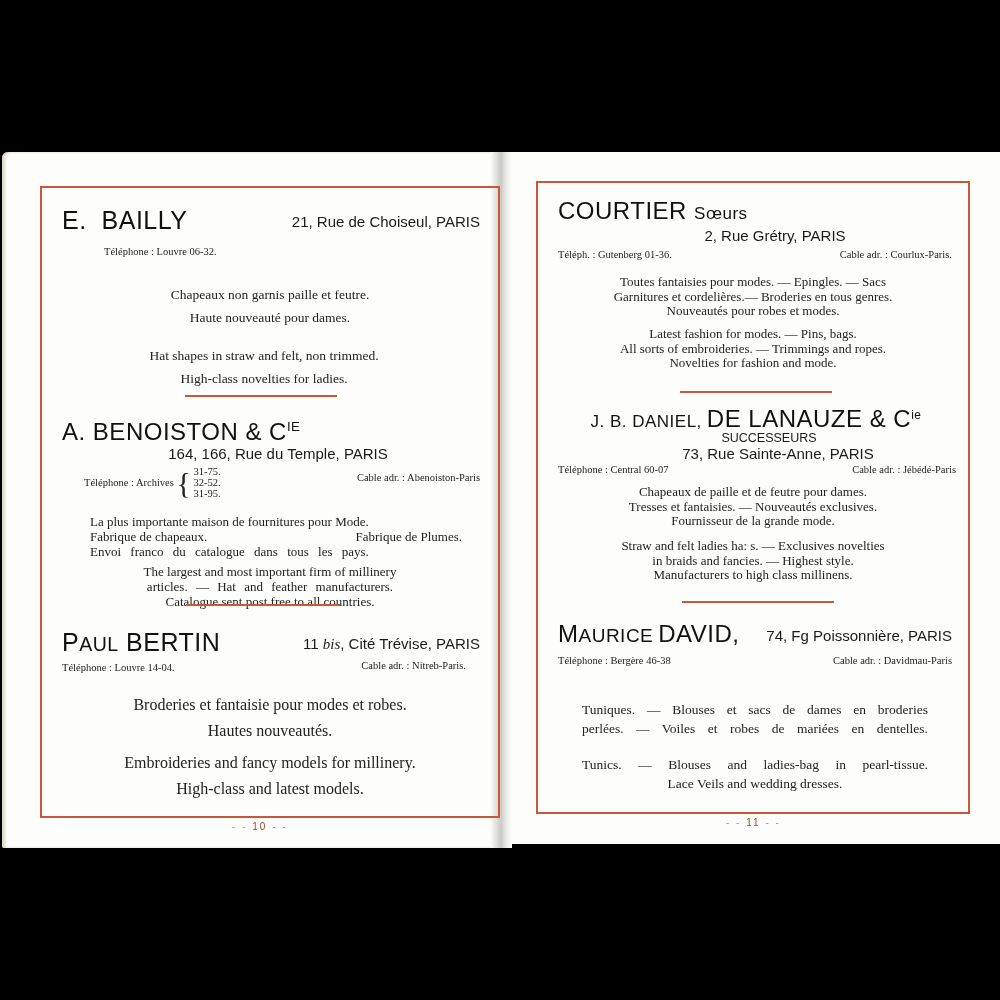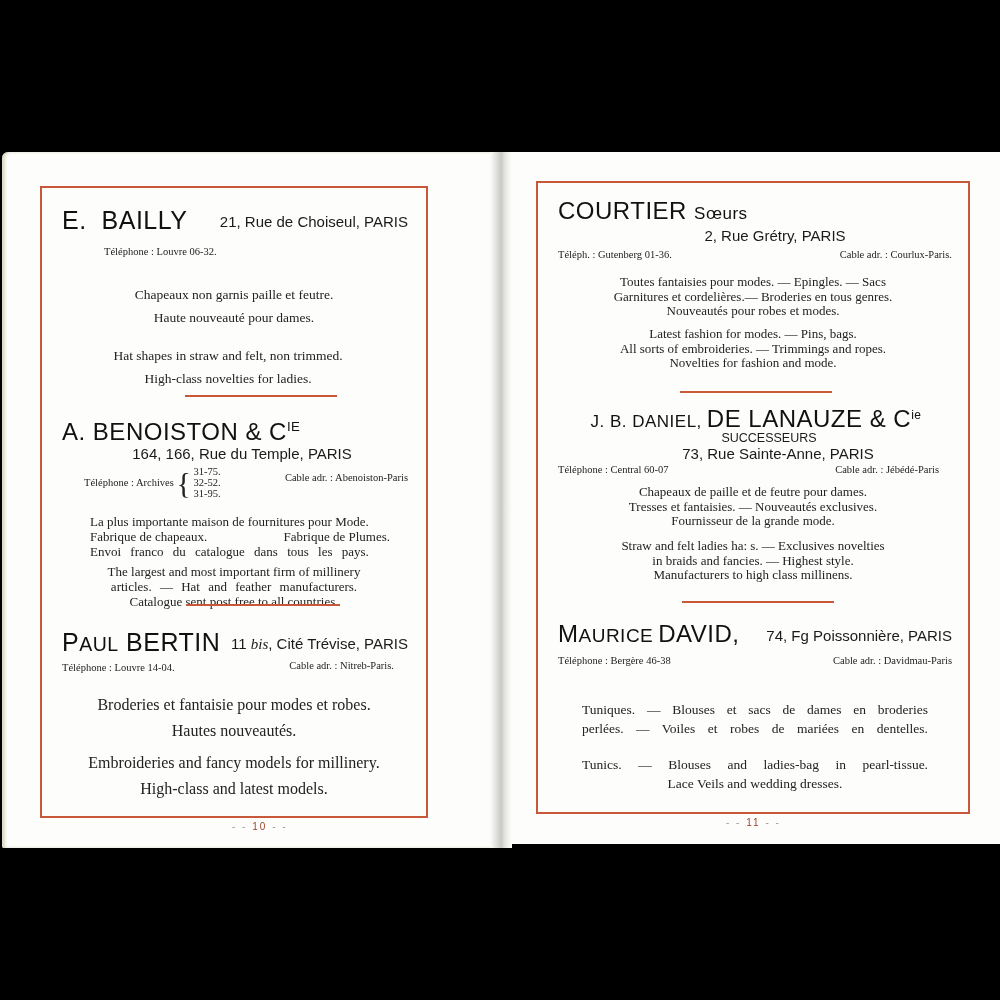--- a/index.html
+++ b/index.html
@@ -5,21 +5,21 @@
   html, body { margin:0; padding:0; }
   body { width:1000px; height:1000px; background:#000; position:relative; overflow:hidden;
          font-family:"DejaVu Serif", "Liberation Serif", serif; color:#1a1a1a; }
   .page { position:absolute; background:#fdfdfb; }
   .page.left { left:2px; top:152px; width:494px; height:696px; border-radius:6px 0 0 2px;
                box-shadow: inset 3px 0 3px rgba(200,190,160,0.6); }
   .page.right { left:504px; top:152px; width:496px; height:692px; }
   .gutter { position:absolute; left:490px; top:152px; width:22px; height:696px;
             background:linear-gradient(to right, #fdfdfb 0%, #d9d9d6 35%, #c9c9c6 50%, #e6e6e3 70%, #fdfdfb 100%); }
   .frame { position:absolute; border:2px solid #c8583a; box-sizing:border-box; }
-  .frame.left { left:40px; top:186px; width:388px; height:632px; }
+  .frame.left { left:40px; top:186px; width:460px; height:632px; }
   .frame.right { left:536px; top:181px; width:434px; height:633px; }
   .entry { position:absolute; left:0; right:0; }
   .sans { font-family:"Liberation Sans", "DejaVu Sans", sans-serif; }
   .name { font-family:"Liberation Sans", "DejaVu Sans", sans-serif; font-weight:400; color:#111; letter-spacing:0.5px; }
   .small { font-family:"Liberation Serif", serif; font-size:10.5px; color:#222; }
   .body { font-family:"Liberation Serif", serif; text-align:center; color:#222; }
   .sep { position:absolute; height:2px; background:#c8583a; }
   .pno { position:absolute; font-family:"Liberation Sans", sans-serif; font-size:10px; color:#a0452c; letter-spacing:2px; }
   .pno .dash { color:#999; }
   sup.cie { font-size:0.55em; vertical-align:0.7em; }
@@ -132,21 +132,21 @@
 
   <div class="sep" style="left:142px; width:152px; top:208px;"></div>
 
   <div class="entry" style="top:222px;">
     <div style="position:absolute; left:20px; right:14px; top:0; text-align:center; white-space:nowrap;" class="name">
       <span style="font-size:17px;">J. B. DANIEL,</span> <span style="font-size:24px;">DE LANAUZE &amp; C</span><sup class="cie" style="font-size:12px;">ie</sup>
     </div>
     <div style="position:absolute; left:0; right:0; top:26px; text-align:center; font-size:12.5px; padding-left:32px;" class="sans">SUCCESSEURS</div>
     <div style="position:absolute; left:0; right:0; top:40px; text-align:center; font-size:15px; padding-left:50px;" class="sans">73, Rue Sainte-Anne, PARIS</div>
     <div style="position:absolute; left:20px; top:59px;" class="small">Téléphone : Central 60-07</div>
-    <div style="position:absolute; right:29px; top:59px;" class="small">Cable adr. : Jébédé-Paris</div>
+    <div style="position:absolute; right:12px; top:59px;" class="small">Cable adr. : Jébédé-Paris</div>
     <div class="body" style="position:absolute; left:0; right:0; top:80px; font-size:13px; line-height:14.5px;">
       <div>Chapeaux de paille et de feutre pour dames.</div>
       <div>Tresses et fantaisies. — Nouveautés exclusives.</div>
       <div>Fournisseur de la grande mode.</div>
     </div>
     <div class="body" style="position:absolute; left:0; right:0; top:134px; font-size:13px; line-height:14.5px;">
       <div>Straw and felt ladies ha: s. — Exclusives novelties</div>
       <div>in braids and fancies. — Highest style.</div>
       <div>Manufacturers to high class millinens.</div>
     </div>

